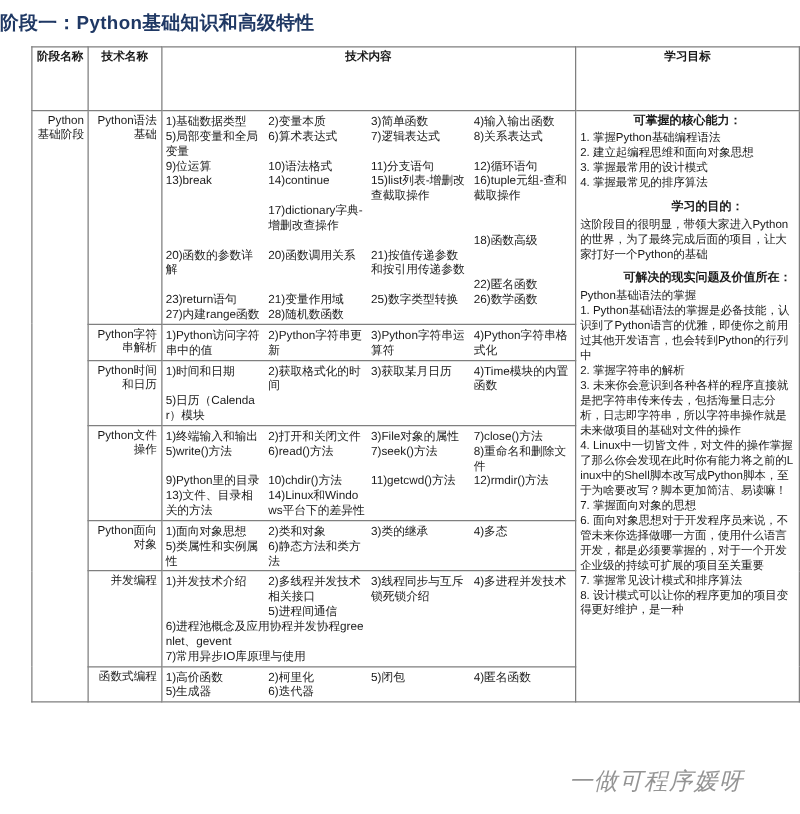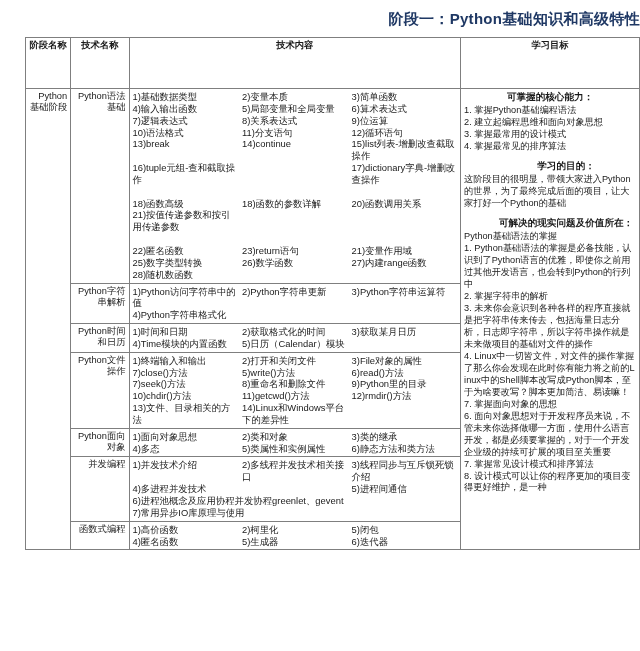--- a/index.html
+++ b/index.html
@@ -15,21 +15,21 @@
     color: #1a1a1a;
     position: relative;
   }
   .page {
     width: 640px;
     height: 651px;
     position: relative;
     box-sizing: border-box;
   }
   .doc-title {
-    text-align: right;
+    text-align: left;
     font-size: 15px;
     font-weight: bold;
     color: #1f3864;
     letter-spacing: 0.3px;
     padding-top: 10px;
     padding-bottom: 9px;
     line-height: 1.2;
     user-select: none;
   }
   table.curriculum {
@@ -74,21 +74,21 @@
     vertical-align: top;
     padding: 4px 4px 2px 5px;
     font-size: 9.2px;
     line-height: 1.3;
   }
   td.content-cell {
     padding: 3px 2px 3px 4px;
   }
   .items {
     display: grid;
-    grid-template-columns: 1fr 1fr 1fr;
+    grid-template-columns: 1fr 1fr 1fr 1fr;
     grid-auto-flow: row;
     column-gap: 4px;
     row-gap: 0px;
   }
   .item {
     font-size: 9.4px;
     line-height: 1.26;
     word-break: break-all;
   }
   .item.span2 { grid-column: 1 / span 2; }
@@ -165,21 +165,21 @@
               <div class="item">12)循环语句</div>
               <div class="item">13)break</div>
               <div class="item">14)continue</div>
               <div class="item">15)list列表-增删改查截取操作</div>
               <div class="item">16)tuple元组-查和截取操作</div>
               <div class="item">&nbsp;</div>
               <div class="item">17)dictionary字典-增删改查操作</div>
               <div class="spacer-row"></div>
               <div class="item">&nbsp;</div>
               <div class="item">18)函数高级</div>
-              <div class="item">18)函数的参数详解</div>
+              <div class="item">20)函数的参数详解</div>
               <div class="item">20)函数调用关系</div>
               <div class="item">21)按值传递参数和按引用传递参数</div>
               <div class="spacer-row"></div>
               <div class="item">&nbsp;</div>
               <div class="item">22)匿名函数</div>
               <div class="item">23)return语句</div>
               <div class="item">21)变量作用域</div>
               <div class="item">25)数字类型转换</div>
               <div class="item">26)数学函数</div>
               <div class="item">27)内建range函数</div>
@@ -291,13 +291,14 @@
               <div class="item">5)闭包</div>
               <div class="item">4)匿名函数</div>
               <div class="item">5)生成器</div>
               <div class="item">6)迭代器</div>
             </div>
           </td>
         </tr>
       </tbody>
   </table>
 
+  <div class="watermark">一做可程序媛呀</div>
 </div>
 
 </body></html>

